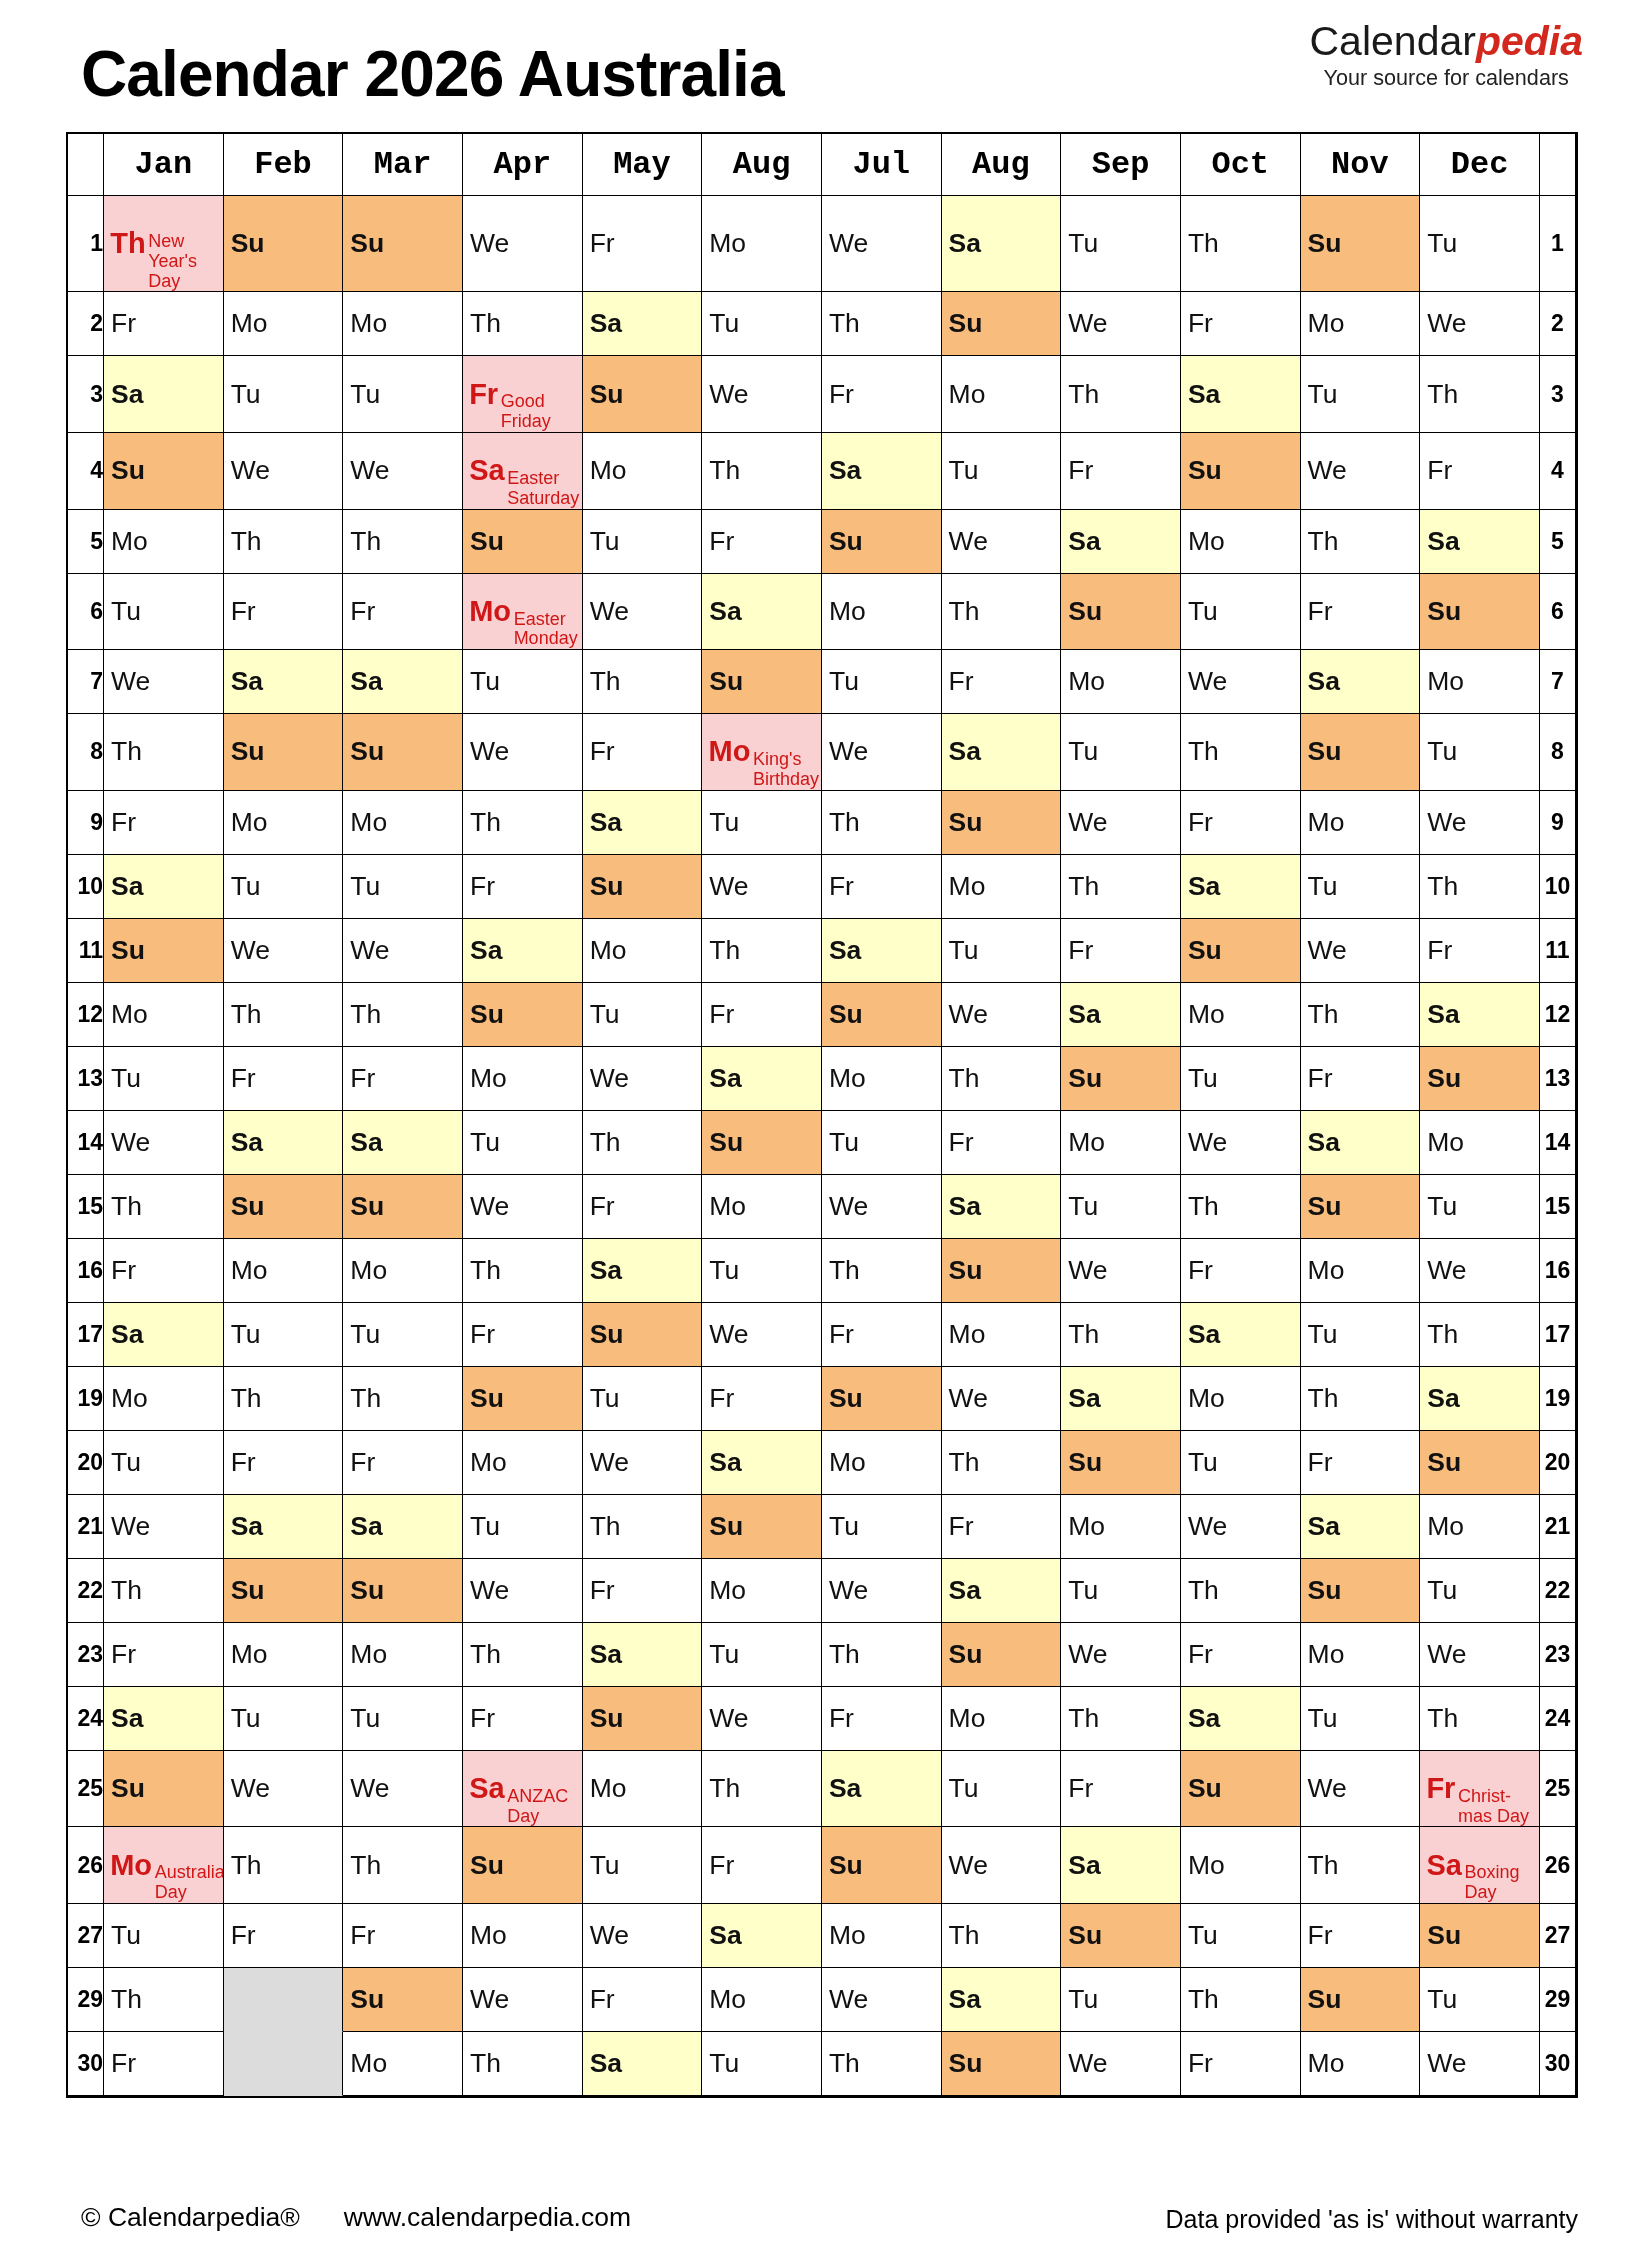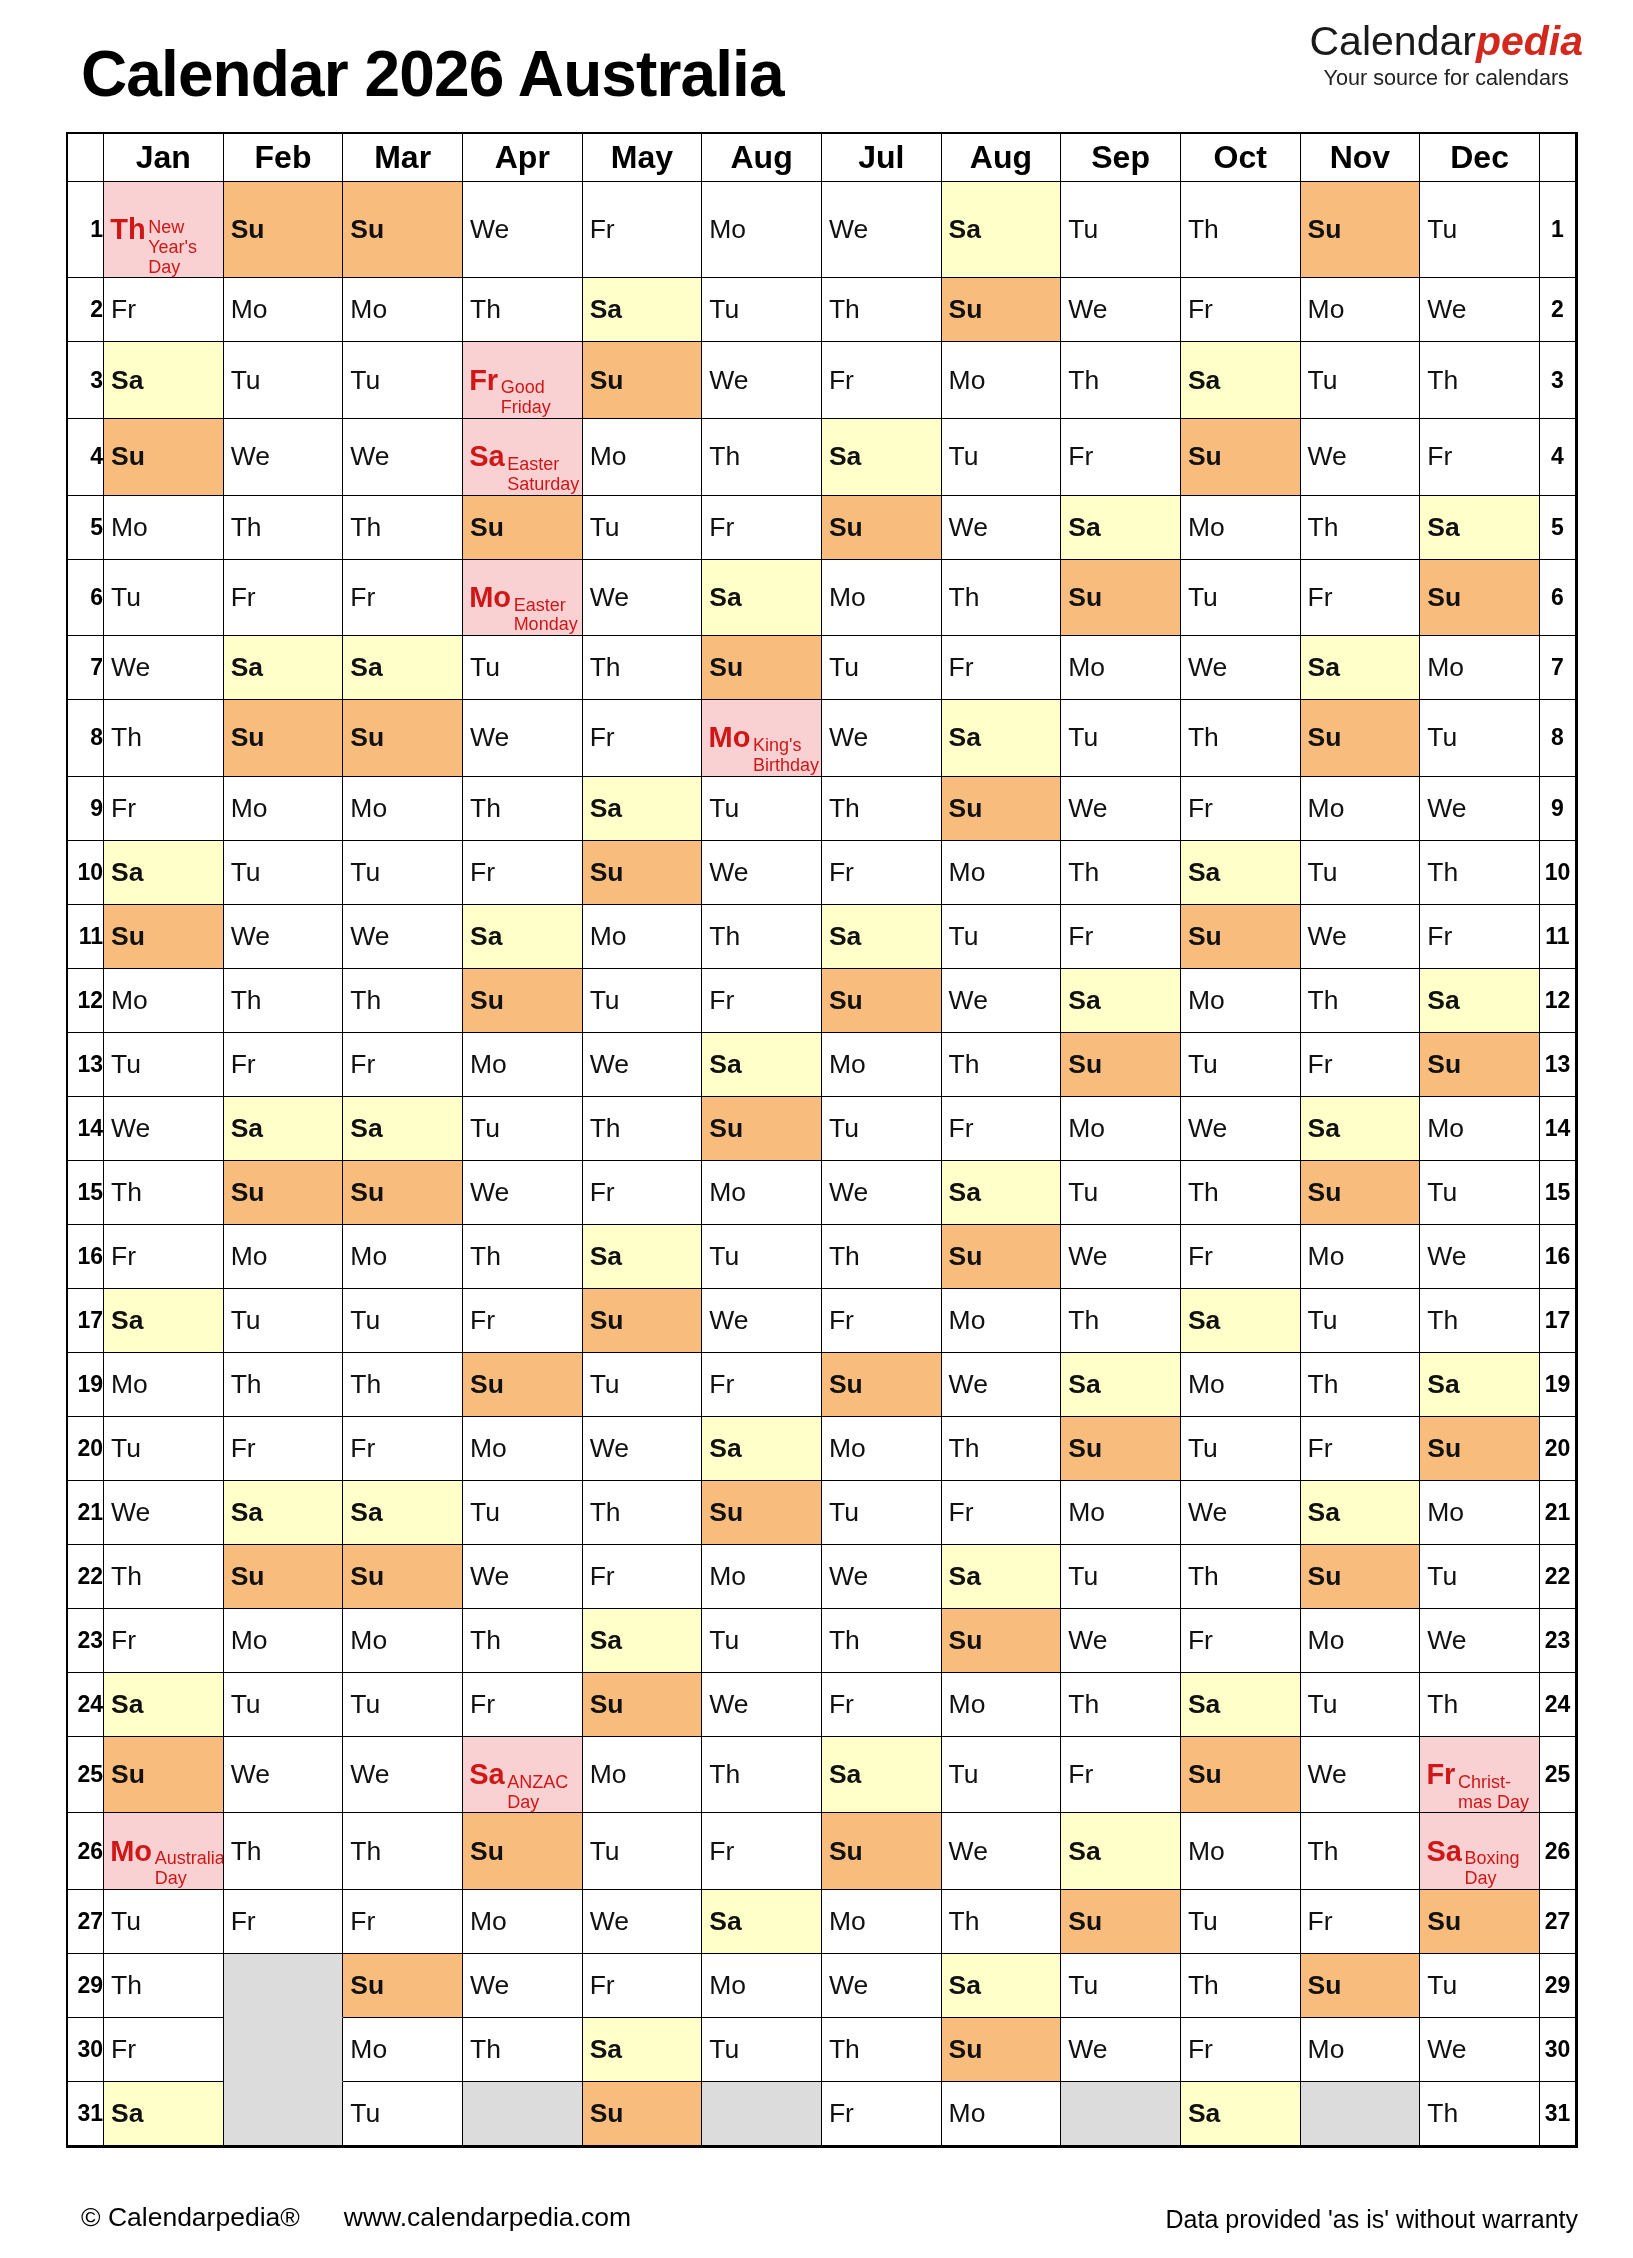--- a/index.html
+++ b/index.html
@@ -20,21 +20,21 @@
   table.cal {
     position:absolute; left:66px; top:132px; width:1512px;
     border-collapse:separate; border-spacing:0;
     border:2.6px solid #000; table-layout:fixed;
   }
   .cal col.numcol { width:36px; }
   .cal th, .cal td {
     border-right:1.8px solid #000; border-bottom:1.8px solid #000;
     padding:0; overflow:hidden; vertical-align:middle;
   }
-  .cal thead tr { height:48px; }
+  .cal thead tr { height:62px;font-family:Liberation Mono, monospace; }
   .cal tbody tr { height:64px; }
   .month-header { font-size:32px; font-weight:bold; color:#000; text-align:center; background:#fff; }
   .corner { background:#fff; }
   .num { font-size:23px; font-weight:bold; color:#000; background:#fff; }
   .num-left  { text-align:right; padding-right:4.4px; }
   .num-right { text-align:center; }
   td.day { font-size:26.5px; color:#111; padding-left:7px; background:#fff; }
   td.day.sa { background:var(--saturday-bg); font-weight:bold; }
   td.day.su { background:var(--sunday-bg);  font-weight:bold; }
   td.empty { background:var(--empty-bg); }
@@ -614,36 +614,20 @@
         <td class="day sa">Sa</td>
         <td class="day">Tu</td>
         <td class="day">Th</td>
         <td class="day su">Su</td>
         <td class="day">We</td>
         <td class="day">Fr</td>
         <td class="day">Mo</td>
         <td class="day">We</td>
         <td class="num num-right">30</td>
       </tr>
-      <tr>
-        <td class="num num-left">31</td>
-        <td class="day sa">Sa</td>
-        <td class="empty"></td>
-        <td class="day">Tu</td>
-        <td class="empty"></td>
-        <td class="day su">Su</td>
-        <td class="empty"></td>
-        <td class="day">Fr</td>
-        <td class="day">Mo</td>
-        <td class="empty"></td>
-        <td class="day sa">Sa</td>
-        <td class="empty"></td>
-        <td class="day">Th</td>
-        <td class="num num-right">31</td>
-      </tr>
     </tbody>
 </table>
 
 <div class="footer-left">
   <span>© Calendarpedia®</span><span class="url">www.calendarpedia.com</span>
 </div>
 <div class="footer-right">Data provided 'as is' without warranty</div>
 
 
 </body></html>

